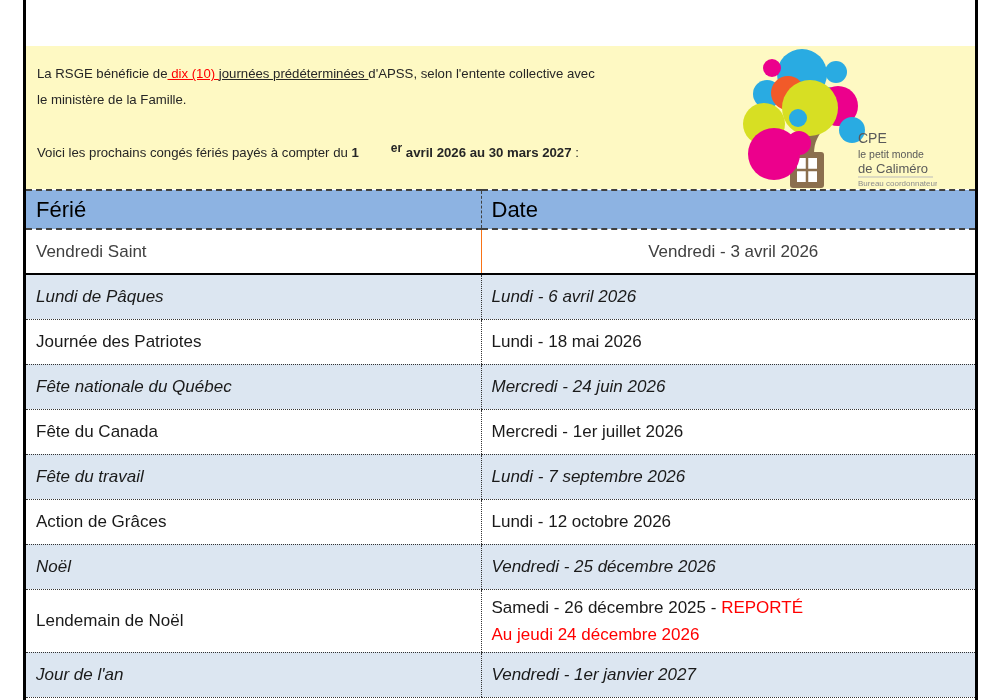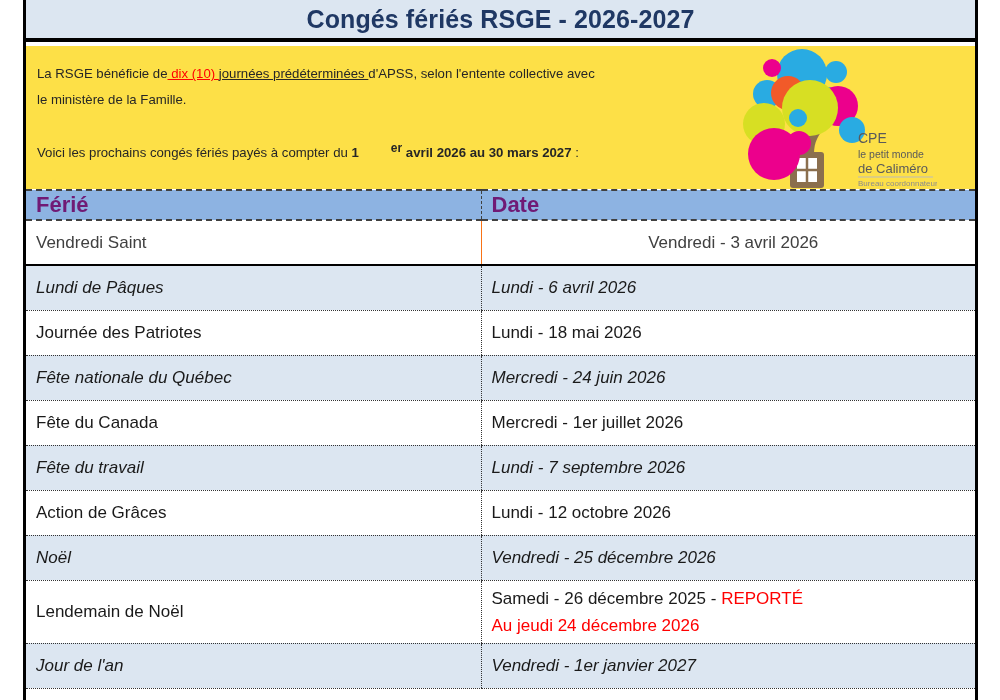--- a/index.html
+++ b/index.html
@@ -53,21 +53,21 @@
     white-space: nowrap;
   }
 
   
   .intro-block {
     position: absolute;
     left: 0px;
     top: 46px;
     width: 949px;
     height: 143px;
-    background: #fde047;
+    background: #fef9c3;
     box-sizing: border-box;
   }
   .intro-text {
     position: absolute;
     left: 11px;
     top: 15px;
     width: 650px;
     font-size: 13.2px;
     color: #262626;
     line-height: 26px;
@@ -109,25 +109,25 @@
   .tbl th, .tbl td {
     padding: 0 0 0 10px;
     vertical-align: middle;
     font-size: 17px;
     text-align: left;
     box-sizing: border-box;
   }
 
   
   .thead-row th {
-    height: 30px;
+    height: 39px;
     background: #8DB3E2;
-    color: #701a75;
+    color: #000000;
     font-size: 22px;
-    font-weight: bold;
+    font-weight: normal;
     border-top: 2px dashed #404040;
     border-bottom: 2px dashed #404040;
   }
   .thead-row th.col-sep { border-left: 1px dashed #404040; }
 
   
   .row-first td {
     height: 45px;
     background: #ffffff;
     color: #404040;
@@ -156,23 +156,20 @@
   .red { color: #FF0000; }
 
   .nowrap { white-space: nowrap; }
 </style>
 </head>
 <body>
 
 <div id="page">
   <div class="doc">
 
-    <div class="title-band">
-      <span class="title-text">Congés fériés RSGE - 2026-2027</span>
-    </div>
 
     <div class="intro-block">
       <div class="intro-text">
         <span>La RSGE bénéficie de</span><span class="u-red"> dix (10) </span><span class="u-black">journées prédéterminées </span><span>d'APSS, selon l'entente collective avec</span><br>
         <span>le ministère de la Famille.</span>
         <div class="intro-p2">
           <span>Voici les prochains congés fériés payés à compter du </span><span class="b">1</span><span class="sup">er</span><span class="b"> avril 2026 au 30 mars 2027</span><span> :</span>
         </div>
       </div>
     </div>

